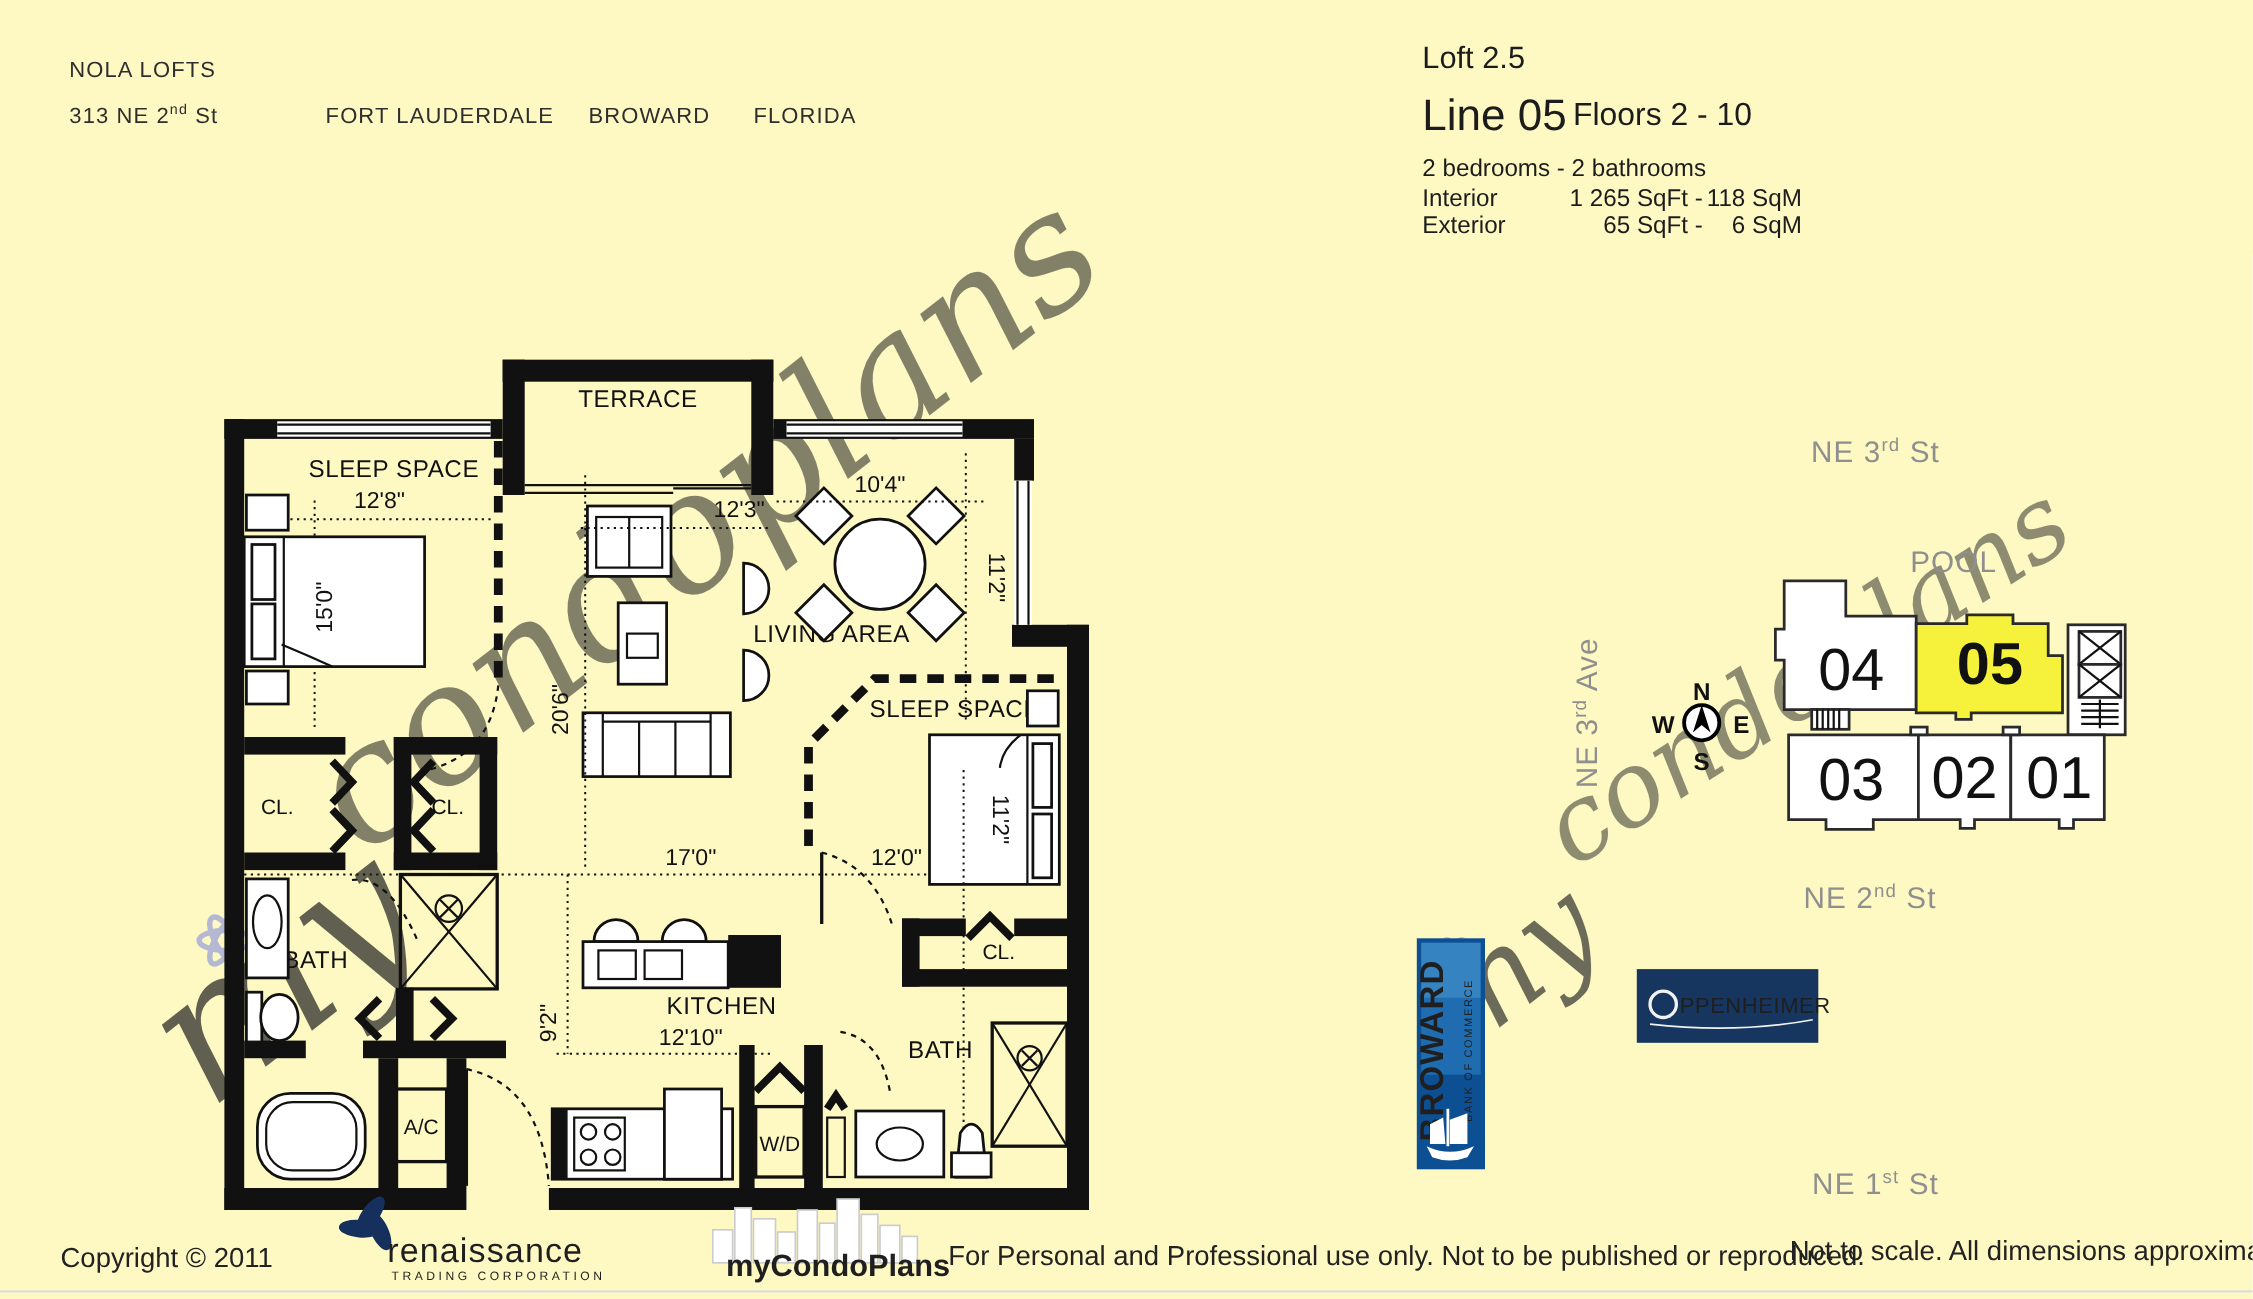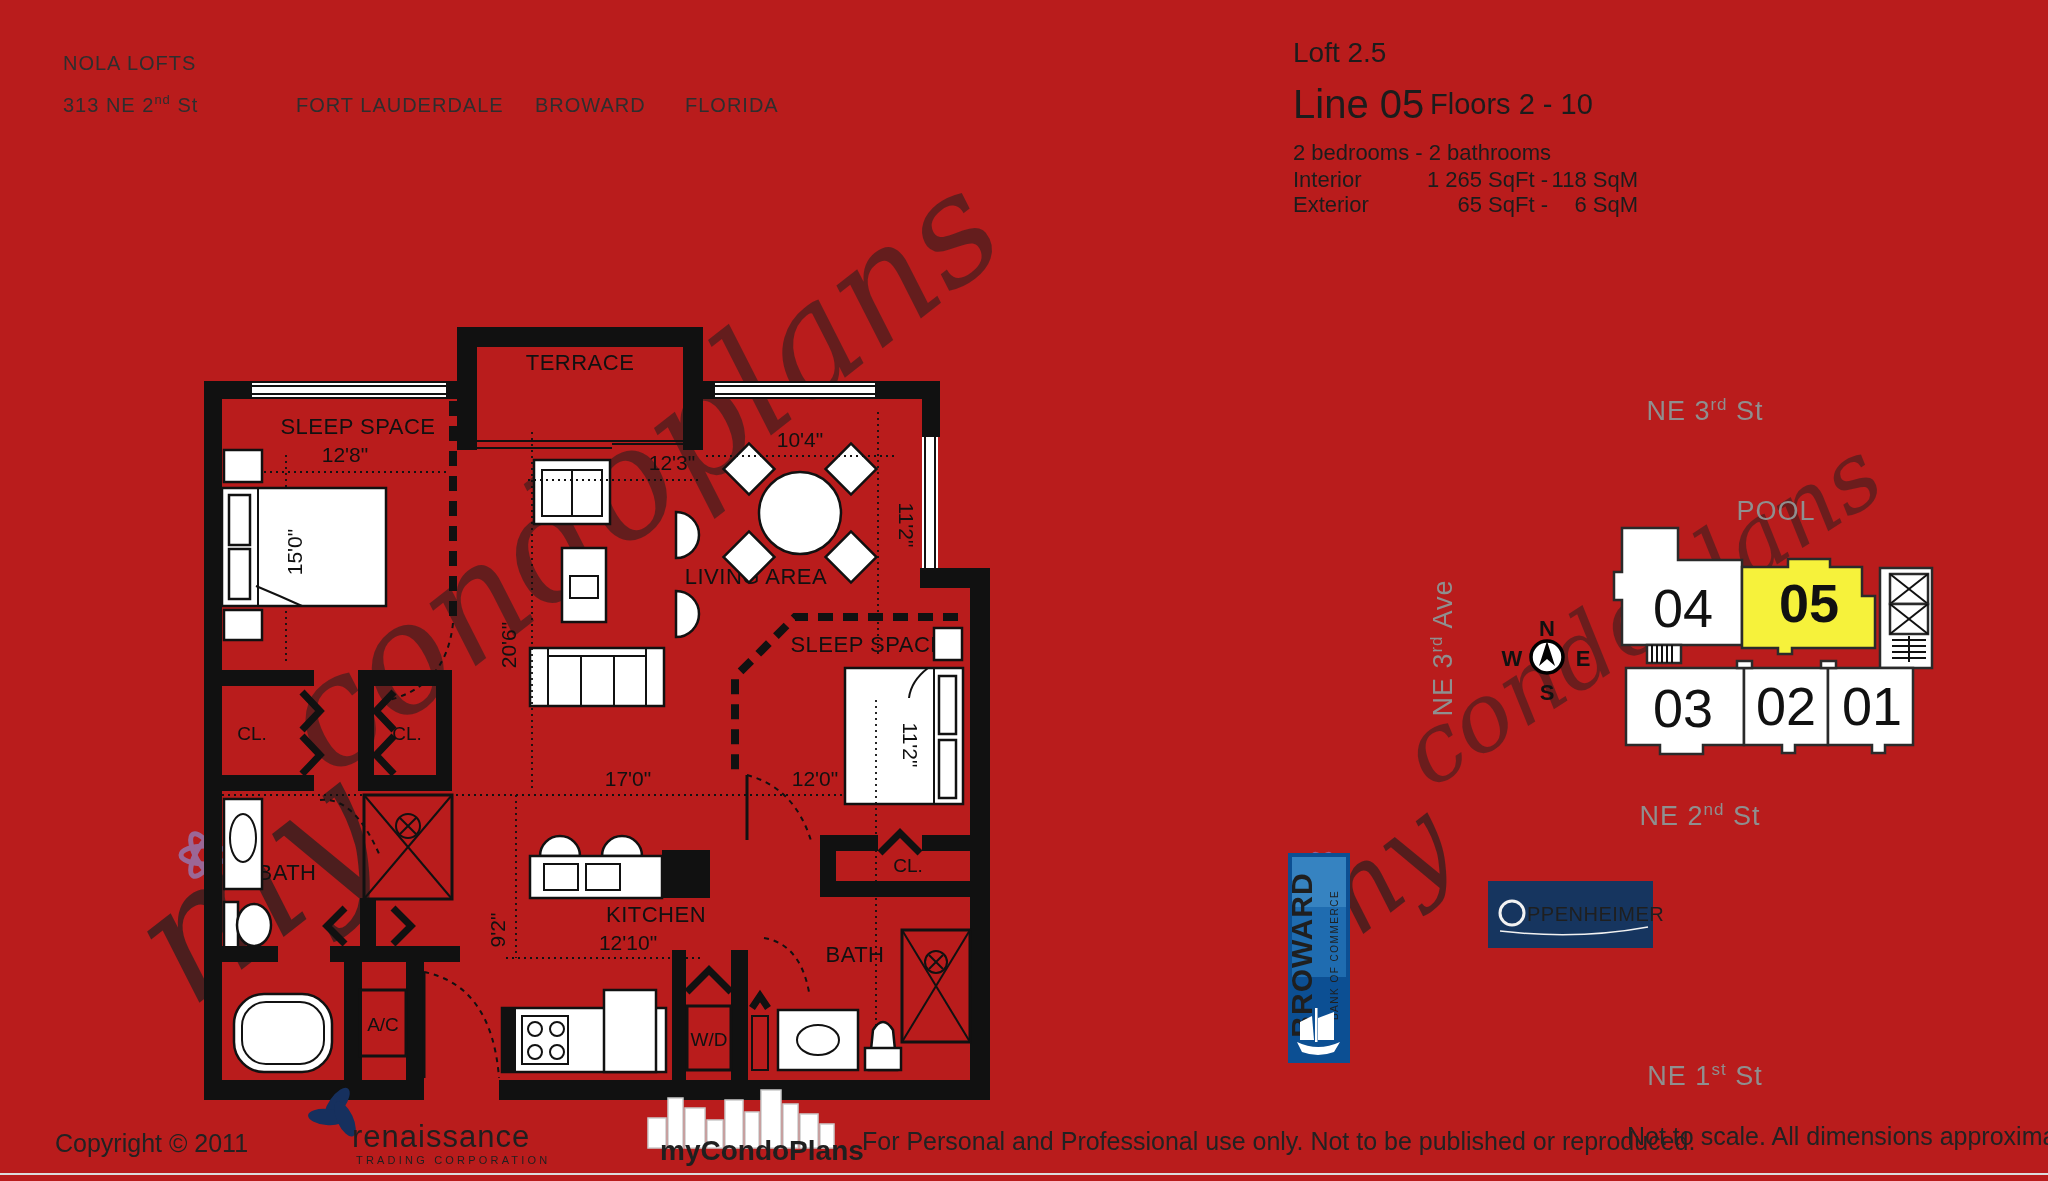--- a/index.html
+++ b/index.html
@@ -1,16 +1,16 @@
 <!DOCTYPE html>
 <html><head>
 <meta charset="utf-8">
 <style>
   html,body{margin:0;padding:0;background:#ffffff;}
-  #page{position:relative;width:2048px;height:1181px;background:#b91c1c;overflow:hidden;
+  #page{position:relative;width:2048px;height:1181px;background:#fef9c3;overflow:hidden;
         font-family:"Liberation Sans", sans-serif;}
   svg{position:absolute;left:0;top:0;}
   svg text{font-family:"Liberation Sans", sans-serif;fill:#1f1f1f;}
   .hdr{font-size:20px;letter-spacing:1px;fill:#2e2e2e;}
   .title-sm{font-size:28px;fill:#1c1c1c;}
   .title-lg{font-size:40px;fill:#1c1c1c;}
   .title-md{font-size:29px;fill:#1c1c1c;}
   .spec{font-size:22px;fill:#1c1c1c;}
   .room{font-size:22px;letter-spacing:.5px;fill:#111;}
   .room-sm{font-size:19px;fill:#111;}

